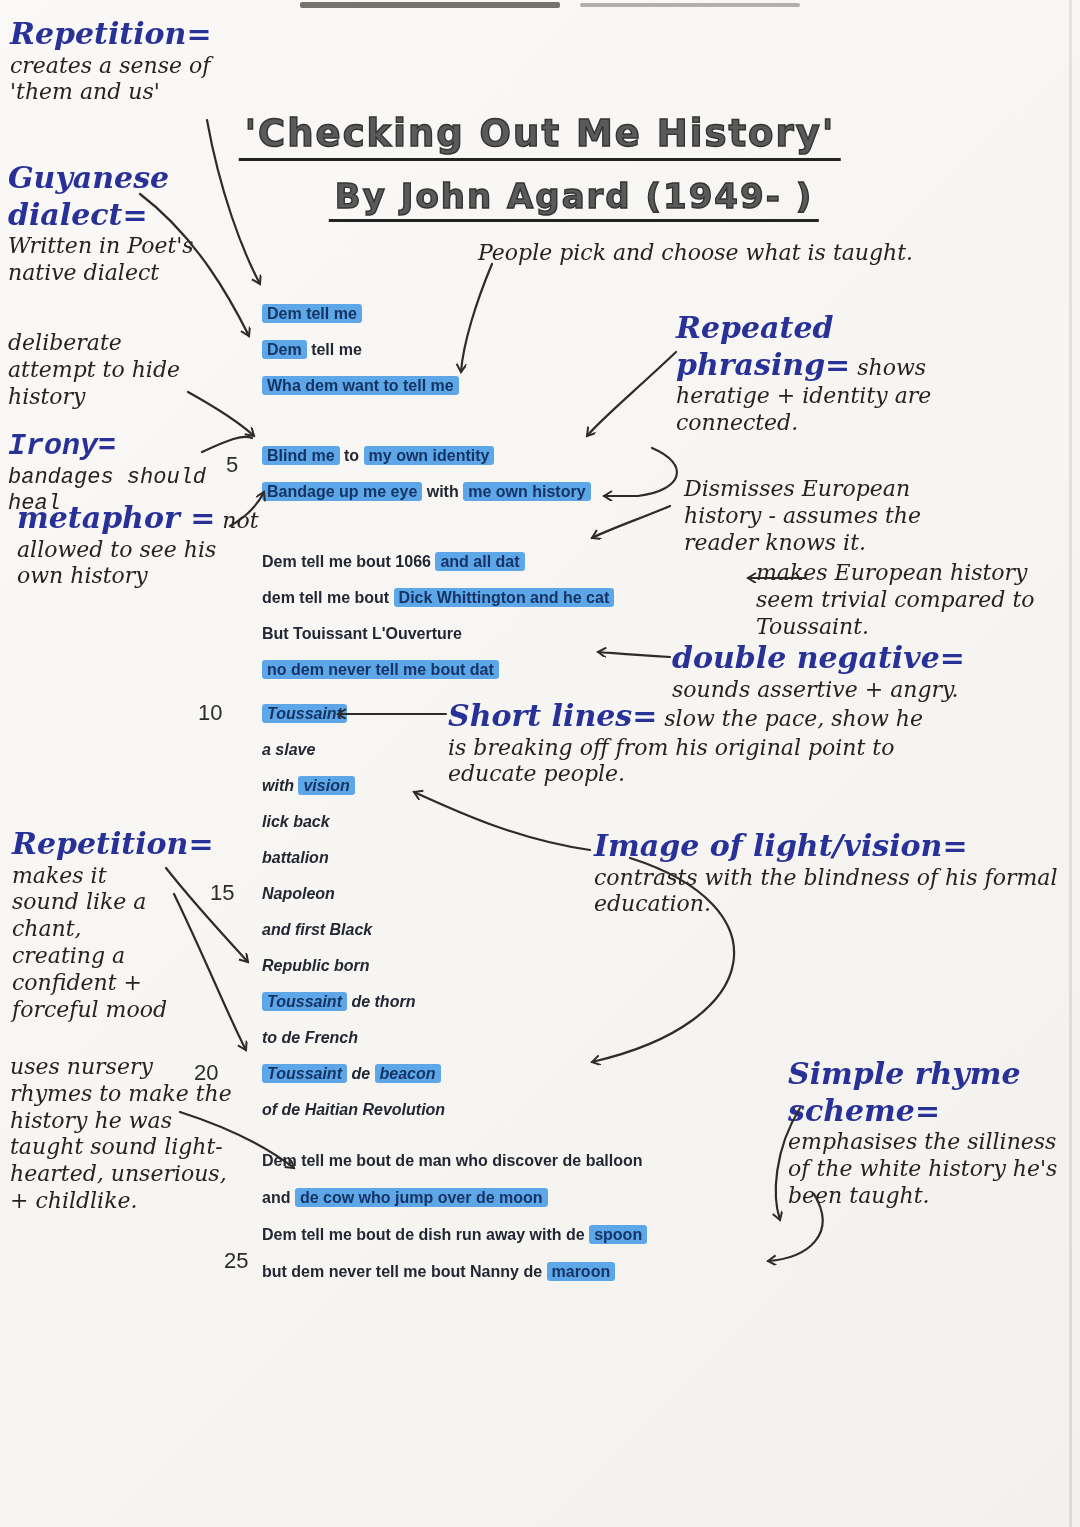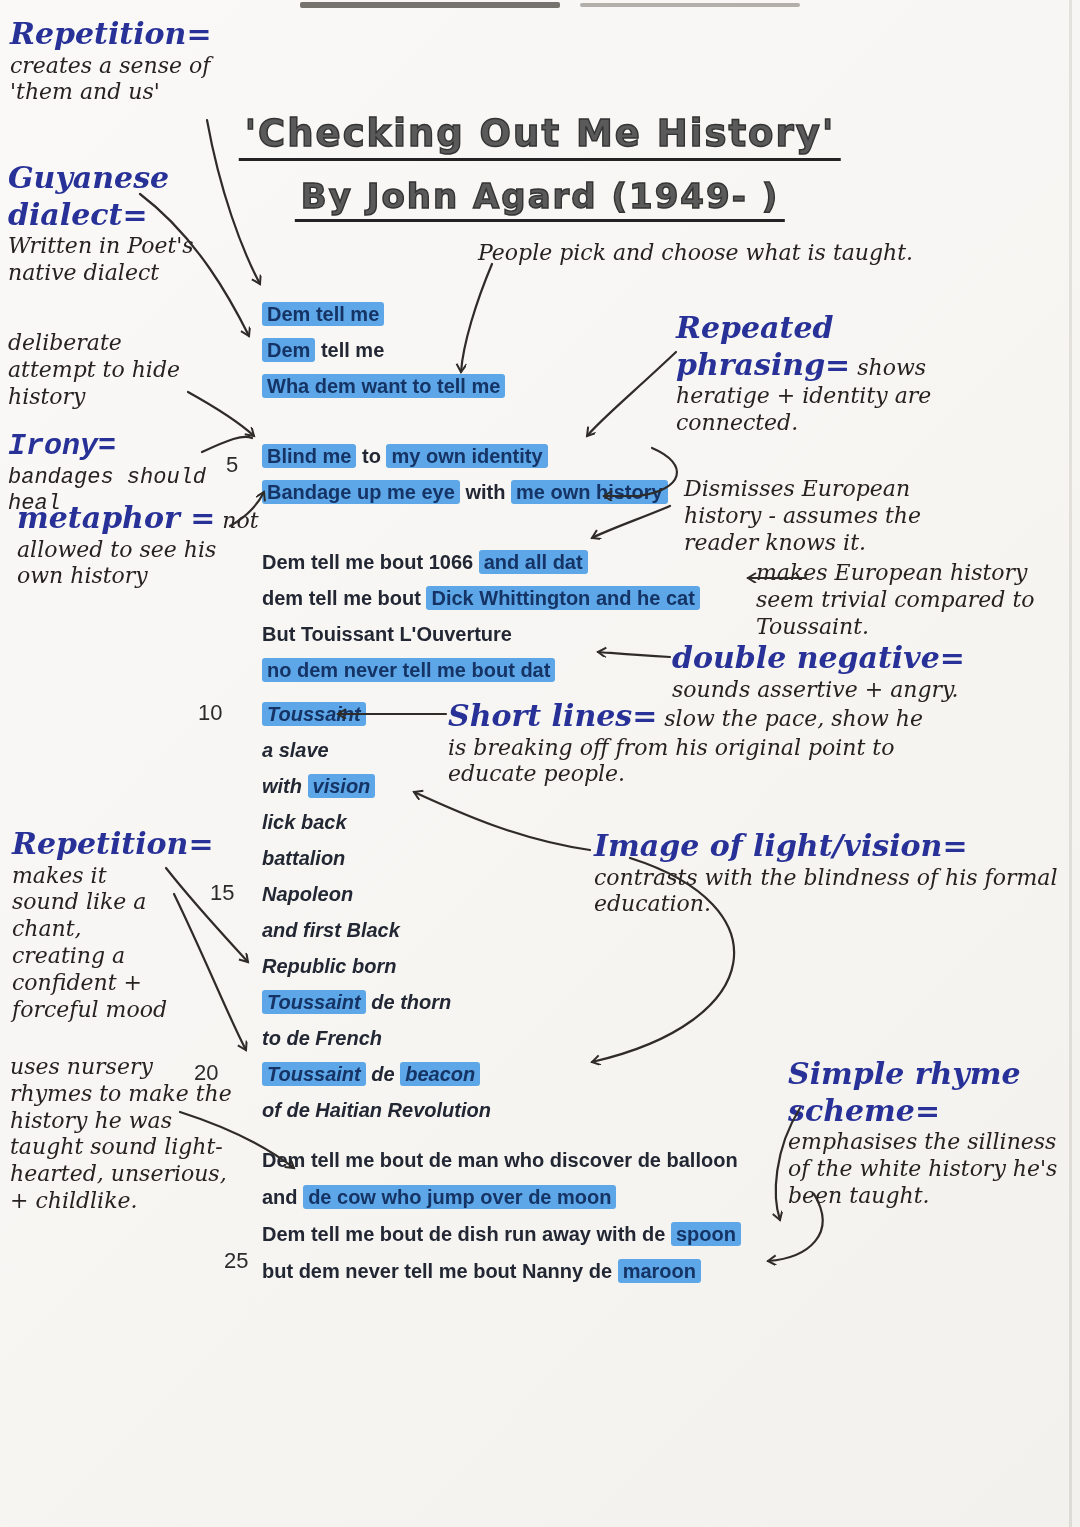--- a/index.html
+++ b/index.html
@@ -4,29 +4,29 @@
 <style>
   html,body{margin:0;padding:0;}
   body{width:1080px;height:1527px;overflow:hidden;background:#e9e7e3;}
   .page{position:relative;width:1080px;height:1527px;background:linear-gradient(135deg,#faf9f7 0%,#f6f5f2 55%,#f2f1ed 100%);overflow:hidden;}
   .scan-smudge{position:absolute;background:#4a463f;opacity:.75;border-radius:2px;}
   .paper-edge{position:absolute;top:0;right:8px;width:3px;height:100%;background:linear-gradient(#d8d5cf,#cfccc5);opacity:.6;}
 
   
   .title{position:absolute;left:50%;transform:translateX(-50%);font-family:"DejaVu Sans",sans-serif;font-weight:800;color:#5a5a5a;-webkit-text-stroke:1.4px #333;letter-spacing:2px;white-space:nowrap;border-bottom:3px solid #232323;padding:0 6px 3px 6px;}
   .title1{top:112px;font-size:37px;}
-  .title2{top:176px;font-size:34px;}
+  .title2{top:176px;font-size:34px;margin-left:34px;}
 
   
   .note{position:absolute;font-family:"DejaVu Serif",serif;font-style:italic;font-size:22px;line-height:1.22;color:#272220;}
   .note .kw{color:#283197;font-weight:bold;font-size:30px;}
   .note .ink{color:#272220;}
 
   
-  .stanza{position:absolute;left:262px;font-family:"Liberation Sans",sans-serif;font-weight:bold;font-size:20px;color:#222733;}
+  .stanza{position:absolute;left:262px;font-family:"Liberation Sans",sans-serif;font-weight:bold;font-size:16px;color:#222733;}
   .stanza .pline{height:36px;line-height:36px;white-space:nowrap;}
   .stanza.italic{font-style:italic;}
   .stanza.lh37 .pline{height:37px;line-height:37px;}
   .hl{background:#5da7e8;color:#153465;padding:1px 5px;border-radius:3px;}
 
   .lnum{position:absolute;font-family:"Liberation Sans",sans-serif;font-size:22px;color:#2b2b2b;}
 
   
   .arrows{position:absolute;left:0;top:0;width:1080px;height:1527px;pointer-events:none;}
 </style>

